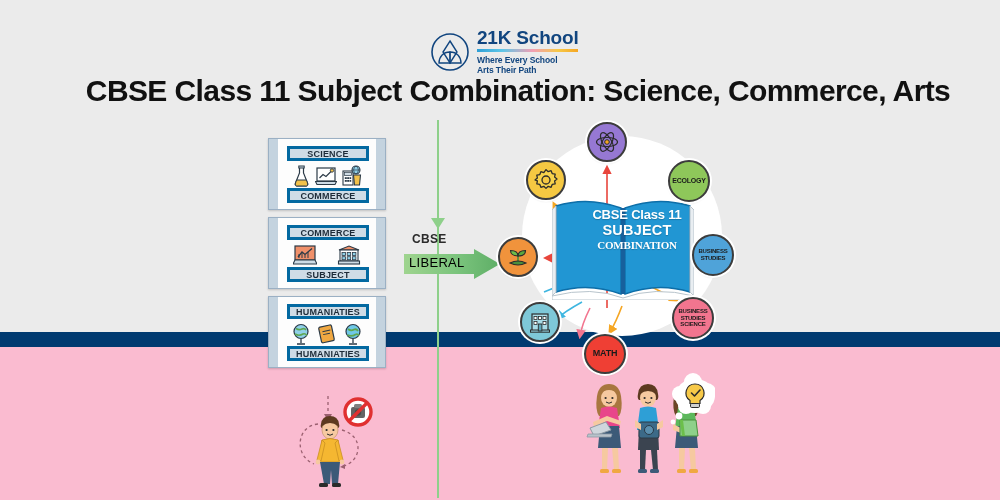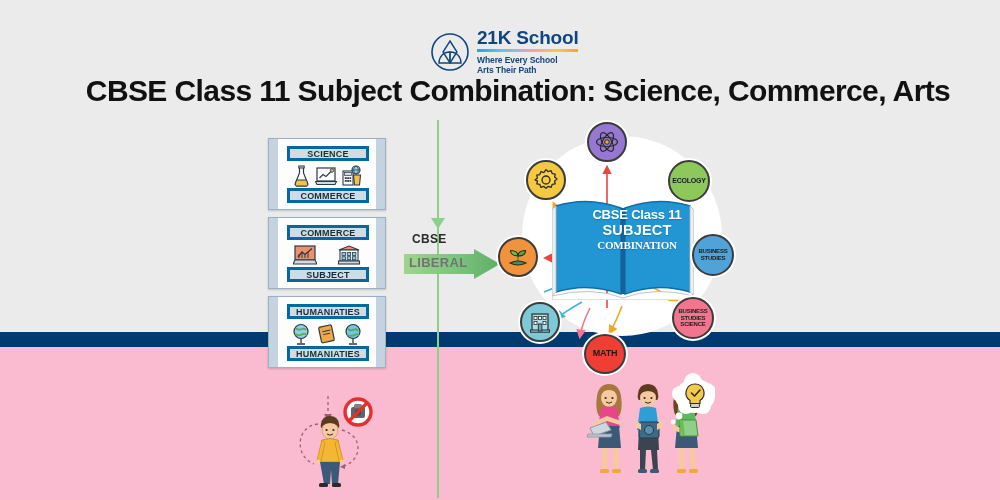--- a/index.html
+++ b/index.html
@@ -89,21 +89,21 @@
   #liberal-group { position:absolute; left:404px; top:232px; width:96px; height:48px; }
   #more-label {
     position:absolute; left:8px; top:0; width:62px;
     font-size:12px; font-weight:bold; color:#2b2b2b; letter-spacing:0.3px;
   }
   #liberal-arrow {
     position:absolute; left:0; top:17px; width:96px; height:30px;
   }
   #liberal-label {
     position:absolute; left:5px; top:23px; width:70px;
-    font-size:13px; font-weight:bold; color:#737373; letter-spacing:0.3px;
+    font-size:13px; font-weight:normal; color:#000000; letter-spacing:0.3px;
   }
 
   
   #diagram { position:absolute; left:490px; top:112px; width:260px; height:270px; }
   #diagram-disc {
     position:absolute; left:32px; top:24px; width:200px; height:200px;
     border-radius:50%; background:#ffffff;
   }
   #book { position:absolute; left:62px; top:80px; width:142px; height:108px; }
   #book-text {

